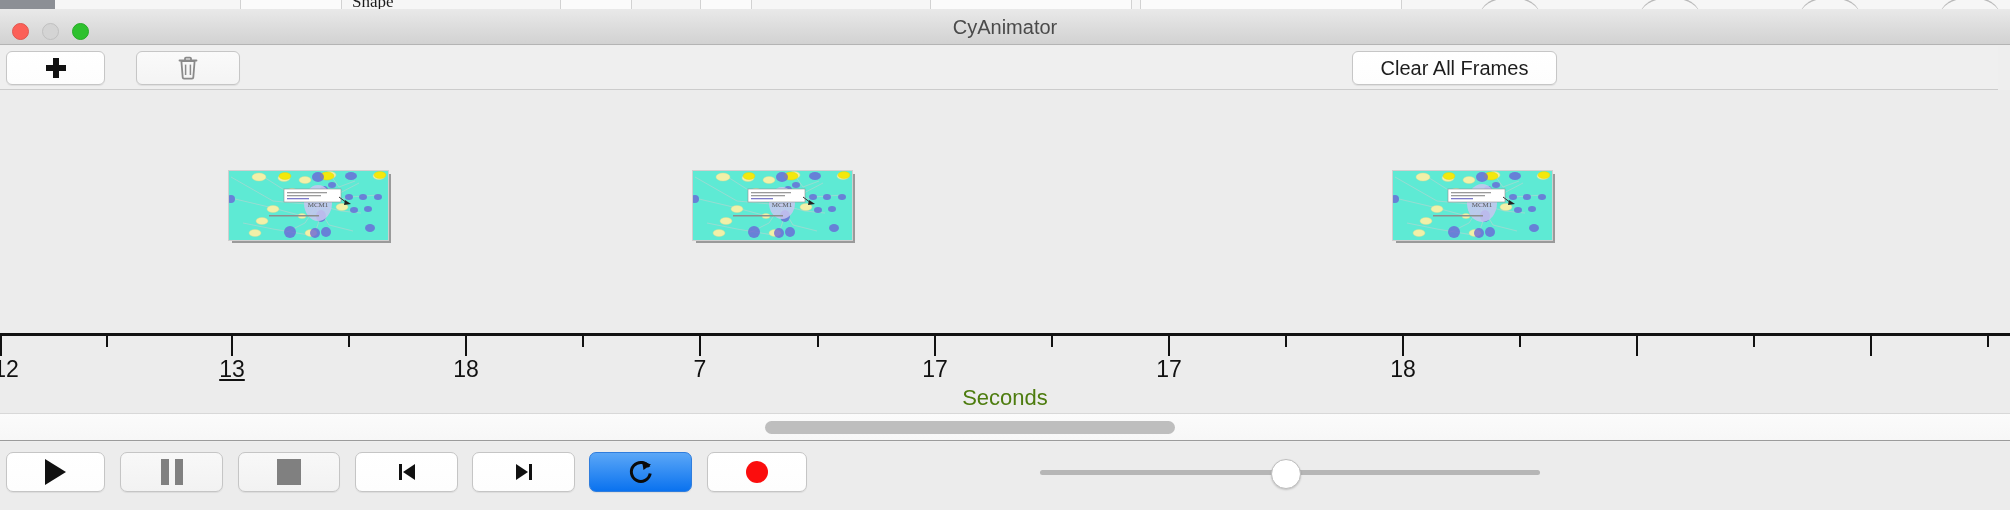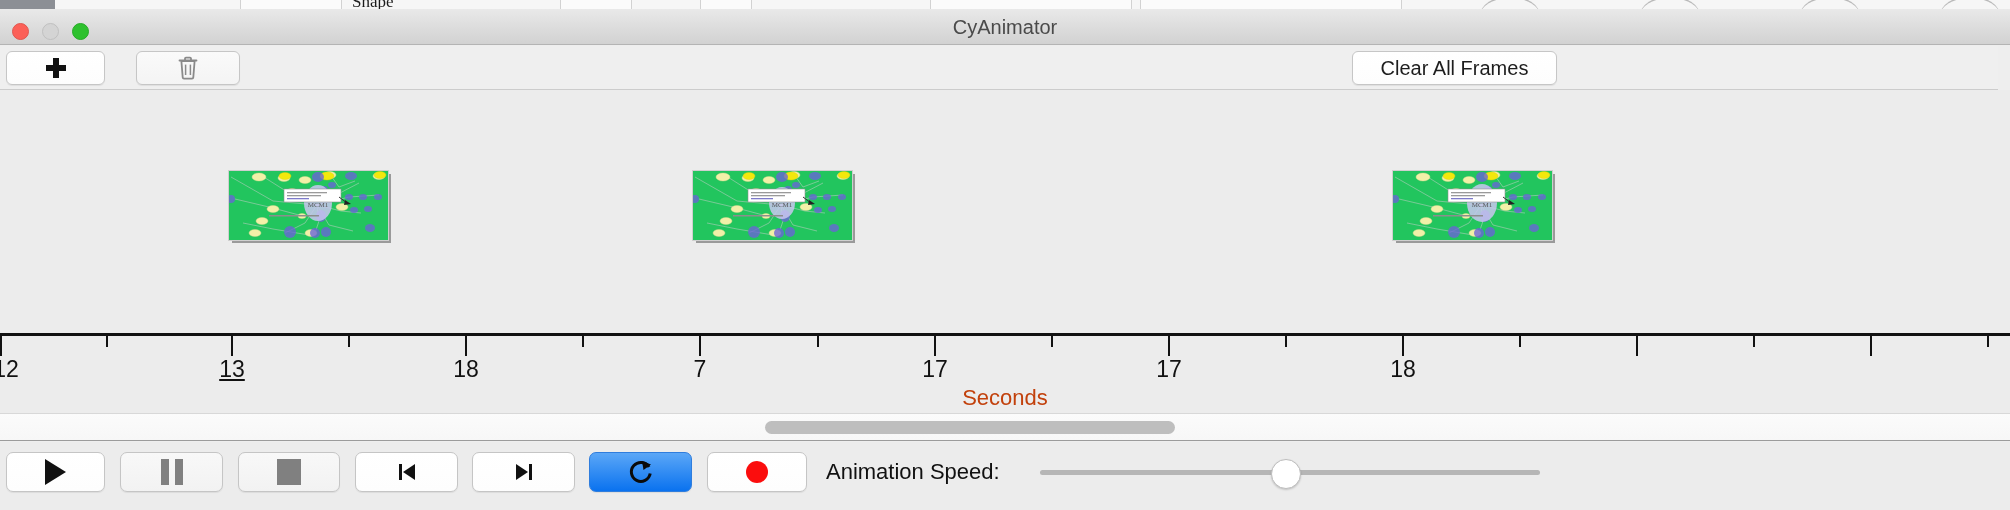--- a/index.html
+++ b/index.html
@@ -153,21 +153,21 @@
   .frame .shadow {
     position: absolute;
     left: 4px; top: 4px;
     width: 159px; height: 69px;
     background: #9a9a9a;
   }
   .frame .sheet {
     position: absolute;
     left: 0; top: 0;
     width: 159px; height: 69px;
-    background: #22c55e;
+    background: #5eead4;
     border: 1px solid #cfcfcf;
     overflow: hidden;
   }
   .frame svg { display: block; }
 
   
   .ruler-line {
     position: absolute;
     left: 0; top: 243px;
     width: 2010px; height: 3px;
@@ -188,21 +188,21 @@
     transform: translateX(-50%);
     white-space: nowrap;
   }
   .axis-title {
     position: absolute;
     top: 295px;
     left: 0;
     width: 2010px;
     text-align: center;
     font-size: 22px;
-    color: #c2410c;
+    color: #4d7c0f;
   }
 
   
   .scroll-track {
     position: absolute;
     left: 0; top: 413px;
     width: 2010px; height: 28px;
     background: linear-gradient(to bottom, #fbfbfb 0%, #f7f7f7 100%);
     border-top: 1px solid #d8d8d8;
     border-bottom: 1px solid #9b9b9b;
@@ -624,19 +624,18 @@
         <polygon points="15,3 24,6.5 16.5,12" fill="#0b0b0b"></polygon>
       </svg>
     </div>
 
     <div class="ctl" id="ctl-record">
       <svg width="26" height="26" viewBox="0 0 26 26">
         <circle cx="13" cy="13" r="11" fill="#fb0d0d"></circle>
       </svg>
     </div>
 
-    <div class="speed-label">Animation Speed:</div>
 
     <div class="slider"></div>
     <div class="slider-thumb"></div>
   </div>
 
 </div>
 
 </body></html>

